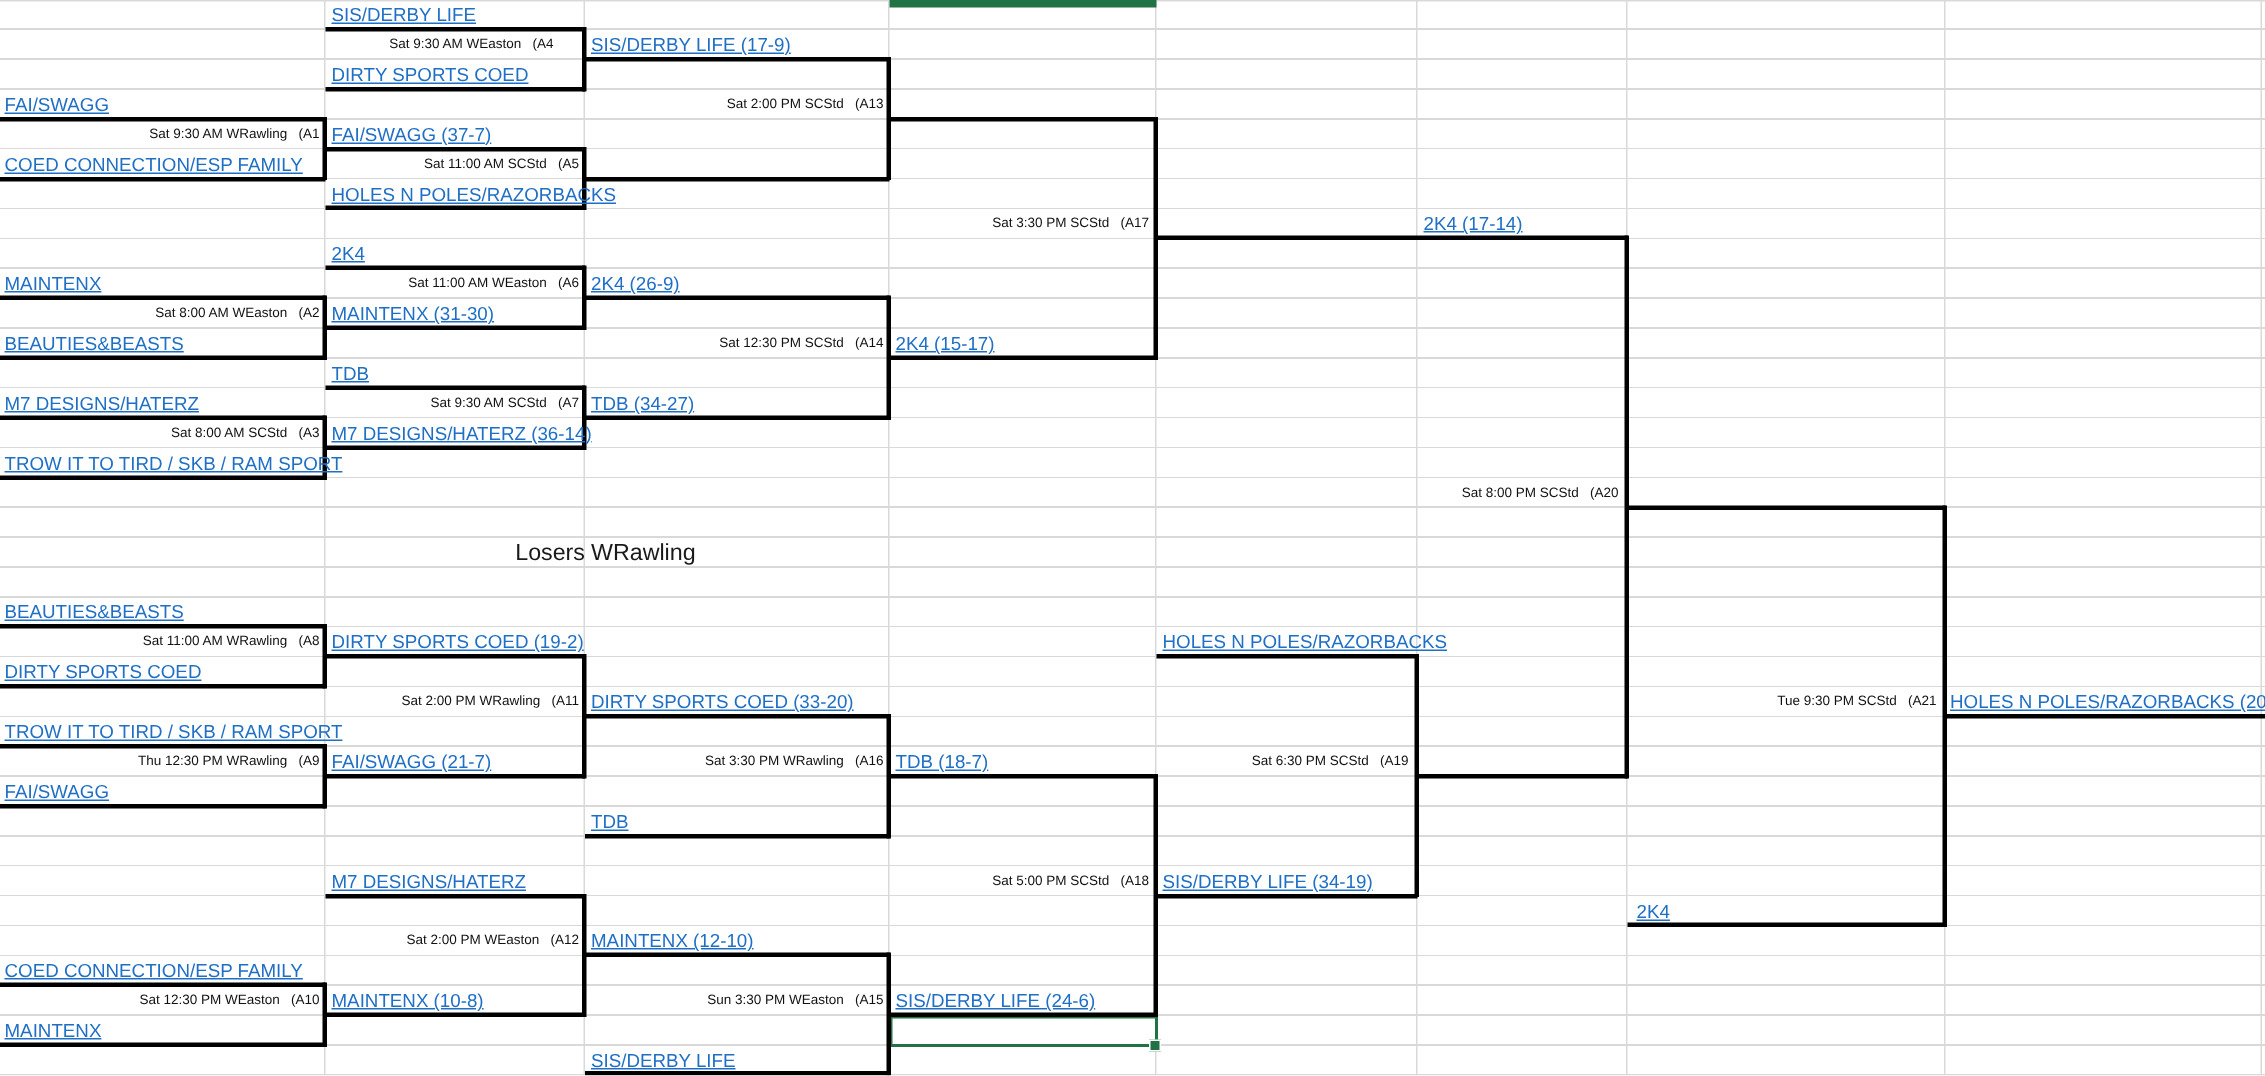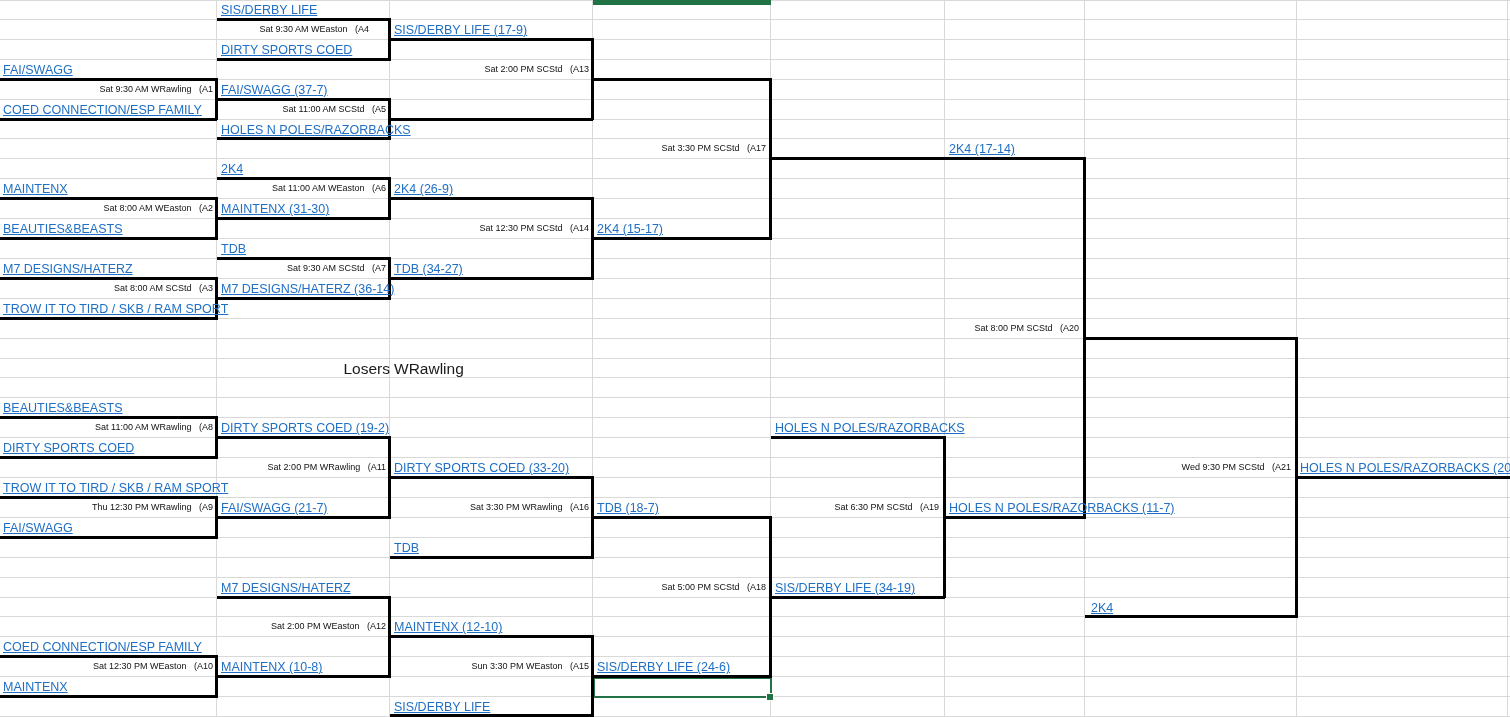--- a/index.html
+++ b/index.html
@@ -131,21 +131,20 @@
   <div class="tm" style="left:221px;top:418.3px">DIRTY SPORTS COED (19-2)</div>
   <div class="tm" style="left:221px;top:497.9px">FAI/SWAGG (21-7)</div>
   <div class="tm" style="left:3px;top:478px">TROW IT TO TIRD / SKB / RAM SPORT</div>
   <div class="tm" style="left:3px;top:517.8px">FAI/SWAGG</div>
   <div class="tm" style="left:394px;top:458.1px">DIRTY SPORTS COED (33-20)</div>
   <div class="tm" style="left:394px;top:537.8px">TDB</div>
   <div class="tm" style="left:597px;top:497.9px">TDB (18-7)</div>
   <div class="tm" style="left:597px;top:657.3px">SIS/DERBY LIFE (24-6)</div>
   <div class="tm" style="left:775px;top:418.3px">HOLES N POLES/RAZORBACKS</div>
   <div class="tm" style="left:775px;top:577.6px">SIS/DERBY LIFE (34-19)</div>
-  <div class="tm" style="left:949px;top:497.9px">HOLES N POLES/RAZORBACKS (11-7)</div>
   <div class="tm" style="left:221px;top:577.6px">M7 DESIGNS/HATERZ</div>
   <div class="tm" style="left:221px;top:657.3px">MAINTENX (10-8)</div>
   <div class="tm" style="left:394px;top:617.4px">MAINTENX (12-10)</div>
   <div class="tm" style="left:394px;top:697.1px">SIS/DERBY LIFE</div>
   <div class="tm" style="left:3px;top:637.3px">COED CONNECTION/ESP FAMILY</div>
   <div class="tm" style="left:3px;top:677.2px">MAINTENX</div>
 
   <div class="tm" style="left:1091px;top:597.5px">2K4</div>
   <div class="tm" style="left:1300px;top:458.1px">HOLES N POLES/RAZORBACKS (20-5)</div>
 
@@ -162,15 +161,15 @@
   <div class="gi" style="left:217px;top:458.1px;width:169px">Sat 2:00 PM WRawling   (A11</div>
   <div class="gi" style="left:217px;top:617.4px;width:169px">Sat 2:00 PM WEaston   (A12</div>
   <div class="gi" style="left:390px;top:59.8px;width:199px">Sat 2:00 PM SCStd   (A13</div>
   <div class="gi" style="left:390px;top:219.1px;width:199px">Sat 12:30 PM SCStd   (A14</div>
   <div class="gi" style="left:390px;top:657.3px;width:199px">Sun 3:30 PM WEaston   (A15</div>
   <div class="gi" style="left:390px;top:497.9px;width:199px">Sat 3:30 PM WRawling   (A16</div>
   <div class="gi" style="left:593px;top:139.4px;width:173px">Sat 3:30 PM SCStd   (A17</div>
   <div class="gi" style="left:593px;top:577.6px;width:173px">Sat 5:00 PM SCStd   (A18</div>
   <div class="gi" style="left:771px;top:497.9px;width:168px">Sat 6:30 PM SCStd   (A19</div>
   <div class="gi" style="left:945px;top:318.7px;width:134px">Sat 8:00 PM SCStd   (A20</div>
-  <div class="gi" style="left:1085px;top:458.1px;width:206px">Wed 9:30 PM SCStd   (A21</div>
+  <div class="gi" style="left:1085px;top:458.1px;width:206px">Tue 9:30 PM SCStd   (A21</div>
 
 </div>
 
 </body></html>

